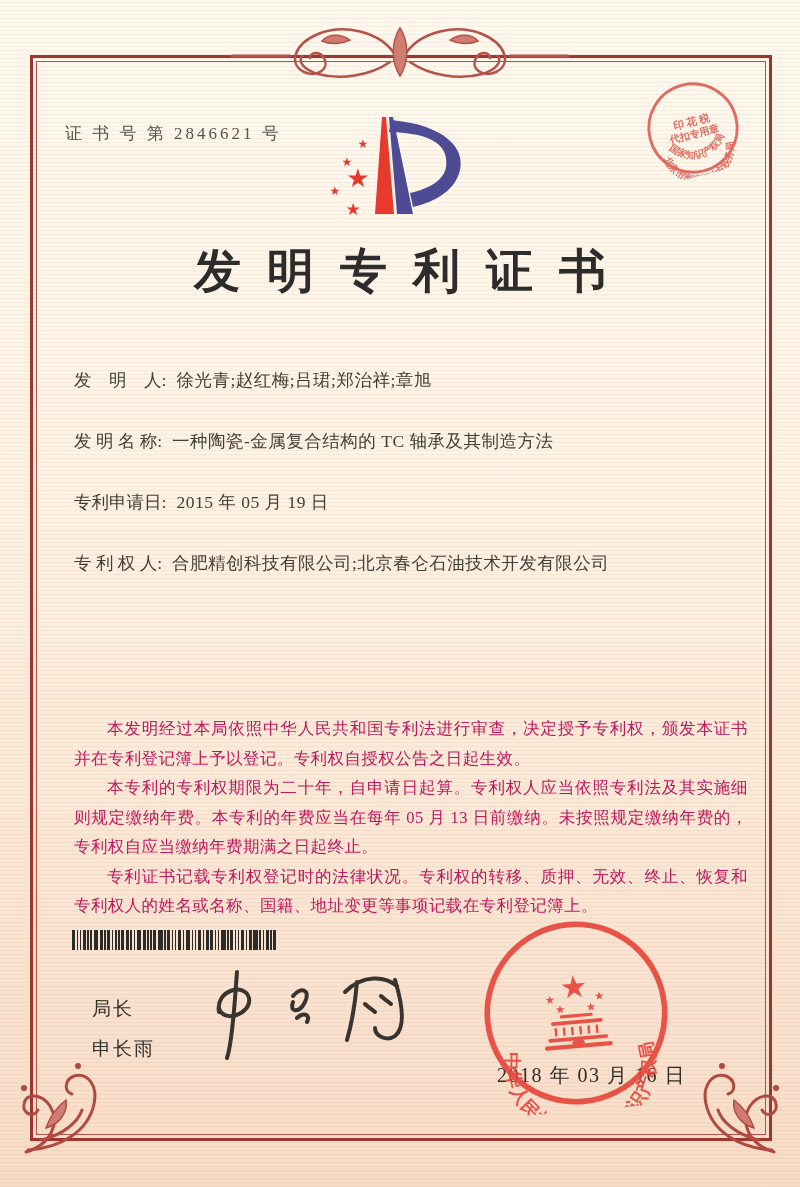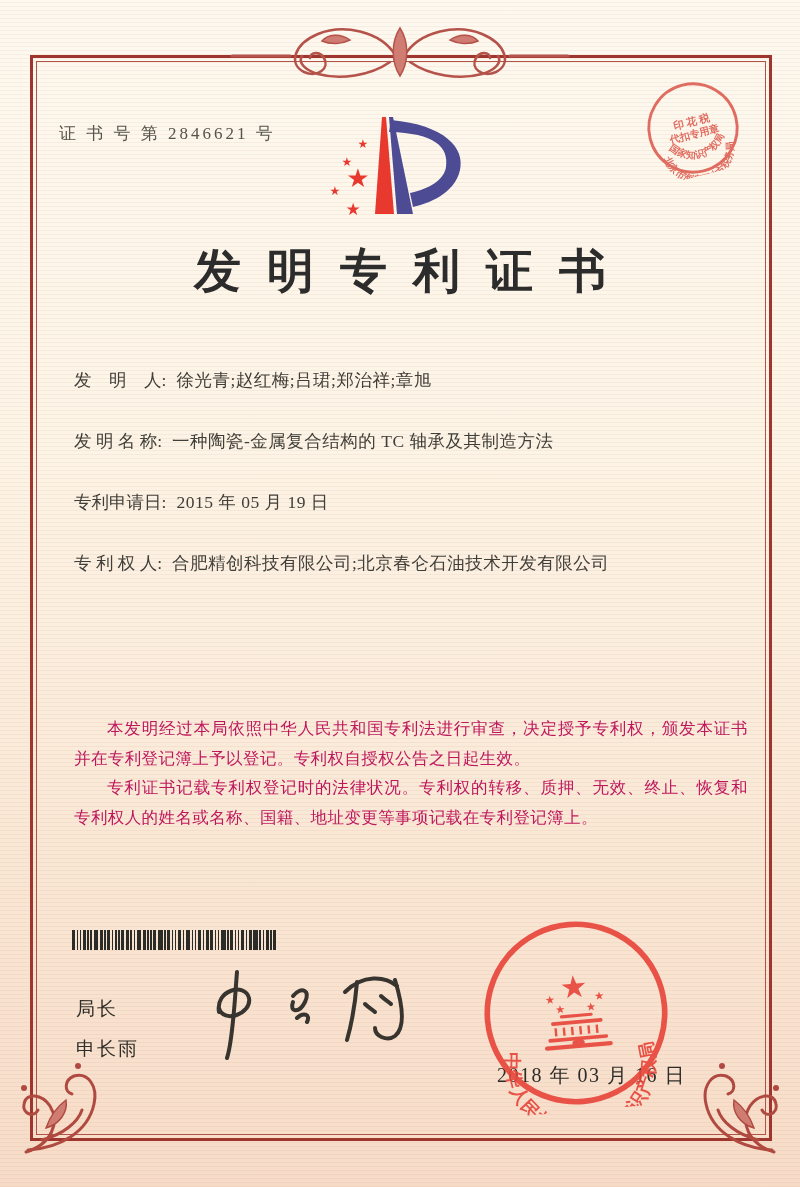--- a/index.html
+++ b/index.html
@@ -13,34 +13,34 @@
     background:repeating-linear-gradient(0deg,rgba(214,130,100,0.10) 0 1px,rgba(255,255,255,0) 1px 4px);
   }
   .frame{
     position:absolute;left:30px;top:55px;width:736px;height:1080px;
     border:3.5px solid #9e352e;z-index:2;
   }
   .frame::before{
     content:"";position:absolute;inset:3px;border:1px solid #b05248;
   }
   .content{position:absolute;inset:0;z-index:3;}
-  .cert-no{position:absolute;left:59px;top:122px;font-size:17px;color:#55534c;letter-spacing:3px;white-space:pre;}
+  .cert-no{position:absolute;left:65px;top:122px;font-size:17px;color:#55534c;letter-spacing:3px;white-space:pre;}
   .title{
     position:absolute;left:0;top:240px;width:800px;text-align:center;
     font-size:47px;color:#2c2c2c;letter-spacing:26px;padding-left:26px;box-sizing:border-box;font-weight:600;
   }
   .fields{position:absolute;left:74px;top:368px;width:680px;}
   .field{height:61px;font-size:17.5px;color:#403e38;display:flex;align-items:flex-start;}
   .field .lab{white-space:pre;flex:0 0 auto;}
   .field .val{white-space:pre-wrap;margin-left:10px;letter-spacing:0.5px;}
   .paras{position:absolute;left:74px;top:714px;width:674px;font-size:16.5px;line-height:29.5px;color:#be185d;letter-spacing:0.4px;}
   .paras p{margin:0;text-indent:2em;text-align:justify;}
   .barcode{position:absolute;left:72px;top:930px;height:20px;display:flex;align-items:stretch;}
   .barcode .bar{background:#2b2b28;margin-right:1.6px;}
-  .signer{position:absolute;left:76px;top:996px;font-size:19px;color:#2f2d28;font-family:"Liberation Sans","DejaVu Sans",sans-serif;}
+  .signer{position:absolute;left:92px;top:996px;font-size:19px;color:#2f2d28;font-family:"Liberation Sans","DejaVu Sans",sans-serif;}
   .signer div{margin-bottom:14px;letter-spacing:2px;}
   .signature{position:absolute;left:185px;top:962px;}
   .seal{position:absolute;left:478px;top:915px;transform:rotate(-5deg);}
   .issue-date{position:absolute;left:497px;top:1062px;font-size:20px;color:#2e2c28;letter-spacing:1.5px;white-space:pre;}
   .tax-stamp{position:absolute;left:645px;top:80px;transform:rotate(-14deg);}
   .logo{position:absolute;left:325px;top:92px;}
   .ornament-top{position:absolute;left:230px;top:16px;}
   .ornament-bl{position:absolute;left:16px;top:1028px;}
   .ornament-br{position:absolute;left:654px;top:1028px;transform:scaleX(-1);}
   svg text{font-family:"Liberation Serif","DejaVu Serif",serif;}
@@ -145,20 +145,21 @@
       <span class="val">2015 年 05 月 19 日</span>
     </div>
     <div class="field">
       <span class="lab">专 利 权 人:</span>
       <span class="val">合肥精创科技有限公司;北京春仑石油技术开发有限公司</span>
     </div>
   </div>
 
   <div class="paras">
     <p>本发明经过本局依照中华人民共和国专利法进行审查，决定授予专利权，颁发本证书并在专利登记簿上予以登记。专利权自授权公告之日起生效。</p>
+    <p>本专利的专利权期限为二十年，自申请日起算。专利权人应当依照专利法及其实施细则规定缴纳年费。本专利的年费应当在每年 05 月 13 日前缴纳。未按照规定缴纳年费的，专利权自应当缴纳年费期满之日起终止。</p>
     <p>专利证书记载专利权登记时的法律状况。专利权的转移、质押、无效、终止、恢复和专利权人的姓名或名称、国籍、地址变更等事项记载在专利登记簿上。</p>
   </div>
 
   <div class="barcode">
       <div class="bar" style="width: 3px;"></div>
       <div class="bar" style="width: 1.5px;"></div>
       <div class="bar" style="width: 1.5px;"></div>
       <div class="bar" style="width: 3px;"></div>
       <div class="bar" style="width: 1.5px;"></div>
       <div class="bar" style="width: 1.5px;"></div>

